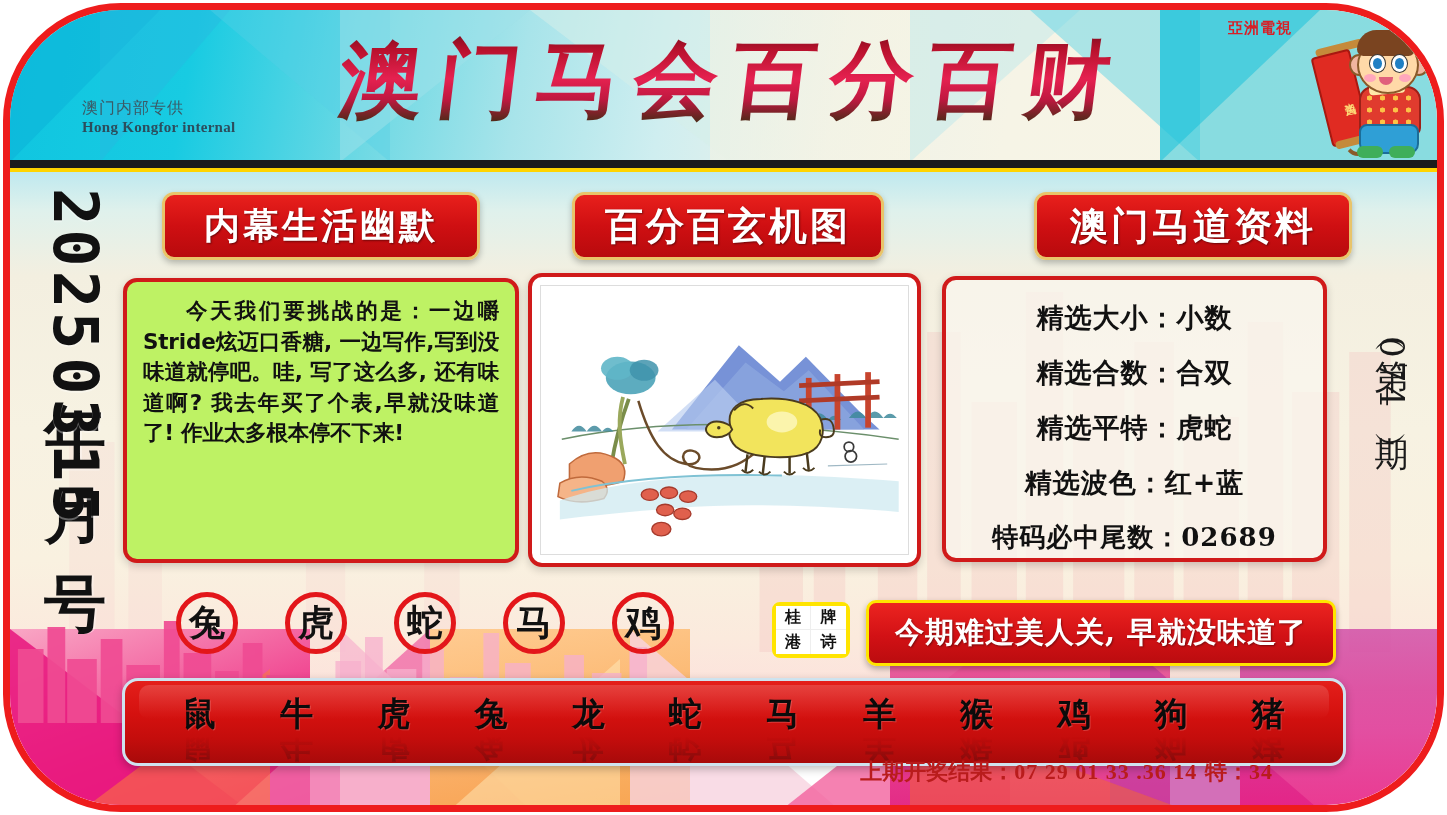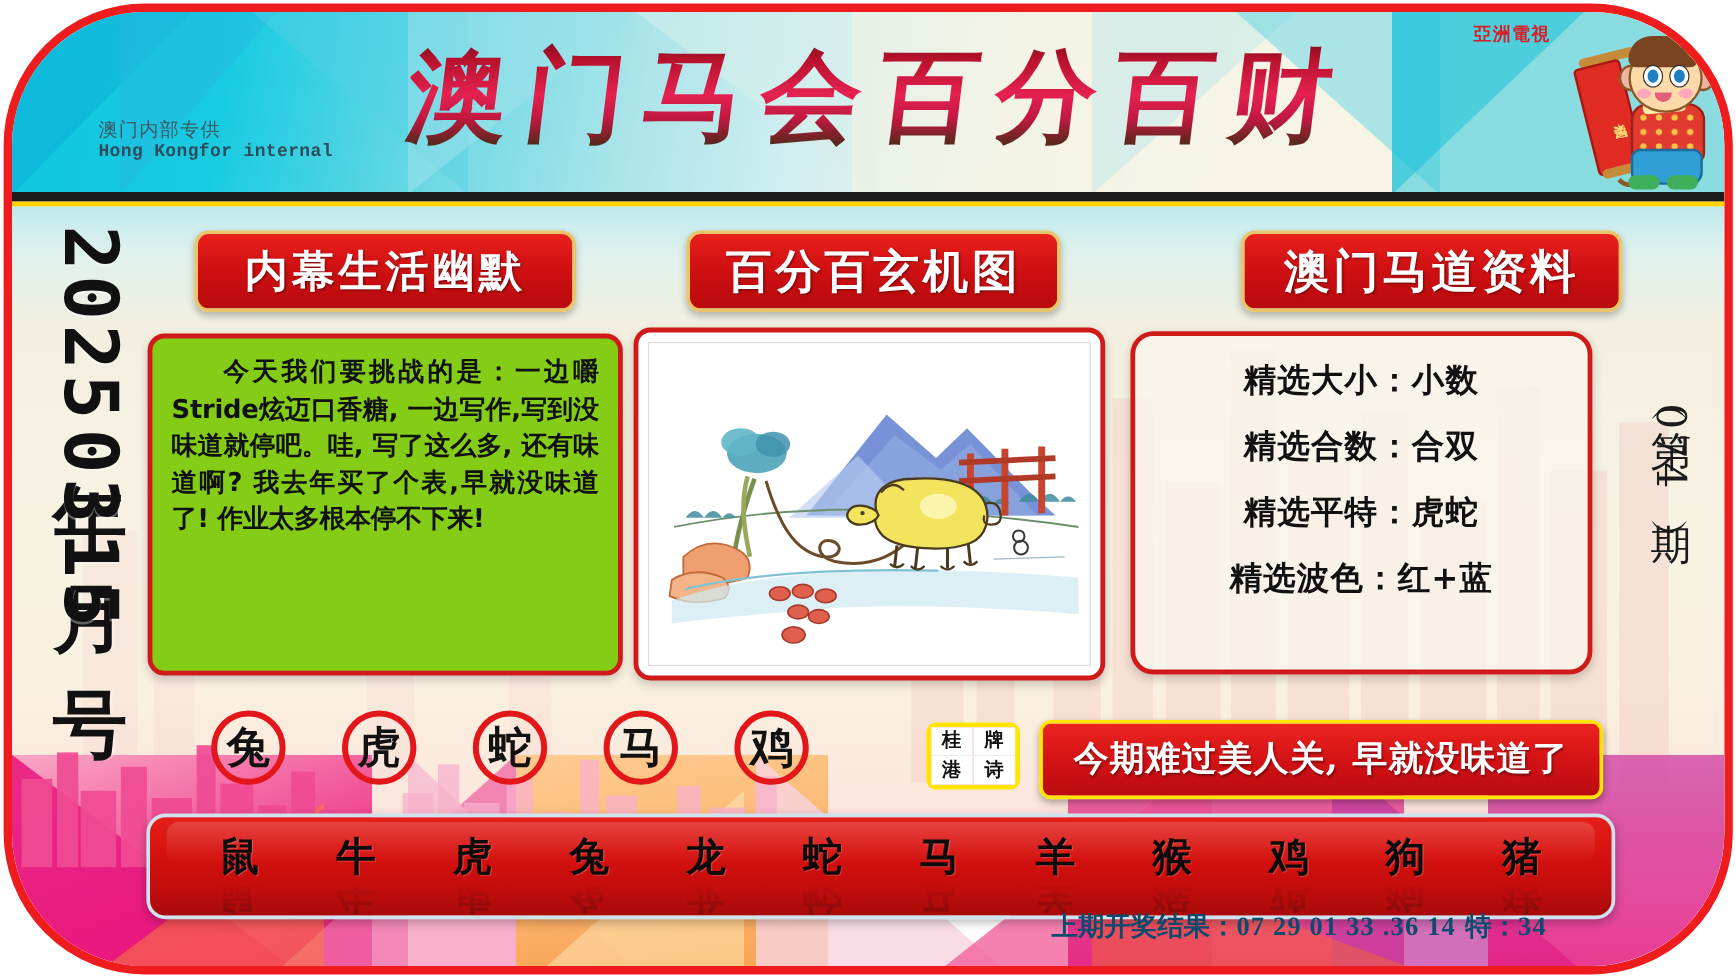--- a/index.html
+++ b/index.html
@@ -35,21 +35,21 @@
   .f6{left:700px;top:0;width:220px;height:152px;background:linear-gradient(110deg,#f2f2e4,#f8f5e3);opacity:.6;}
   .f7{left:900px;top:0;width:0;height:0;border-left:170px solid #b9e7ec;border-bottom:152px solid transparent;opacity:.45;}
   .f8{left:1020px;top:0;width:0;height:0;border-right:170px solid #5fd4e6;border-bottom:152px solid transparent;opacity:.5;}
   .f9{left:1150px;top:0;width:300px;height:152px;background:#2ec8dd;opacity:.55;}
   .f10{left:1150px;top:0;width:0;height:0;border-left:160px solid #0fc0da;border-bottom:152px solid transparent;opacity:.5;}
 
   .hdr-sub{
     position:absolute;left:72px;top:88px;z-index:6;line-height:1.25;color:#2b4a58;
   }
   .hdr-sub .cn{font-size:16px;letter-spacing:1px;color:#3b5a66;font-family:"DejaVu Sans",sans-serif;}
-  .hdr-sub .en{font-size:15px;color:#2c4d5c;font-family:Liberation Mono, monospace;font-weight:700;letter-spacing:.3px;}
+  .hdr-sub .en{font-size:15px;color:#2c4d5c;font-family:Liberation Serif, serif;font-weight:700;letter-spacing:.3px;}
 
   .maintitle{
     position:absolute;left:330px;top:14px;z-index:7;
     font-family:"DejaVu Serif","Liberation Serif",serif;
     font-size:84px;font-weight:700;
     letter-spacing:14px;
     background:linear-gradient(180deg,#5d0c18 0%,#b7112c 22%,#e52150 48%,#c01840 66%,#4d2a18 86%,#2d3b1e 100%);
     -webkit-background-clip:text;background-clip:text;color:transparent;
     transform:skewX(-7deg);
     text-shadow:none;
@@ -166,28 +166,28 @@
     display:flex;align-items:center;justify-content:center;
     text-shadow:1px 1px 2px rgba(0,0,0,.45);
   }
   #bnr1{left:152px;top:182px;width:312px;height:62px;font-size:36px;letter-spacing:3px;}
   #bnr2{left:562px;top:182px;width:306px;height:62px;font-size:38px;letter-spacing:3px;}
   #bnr3{left:1024px;top:182px;width:312px;height:62px;font-size:38px;letter-spacing:3px;}
 
   
   .panel{
     position:absolute;z-index:14;
-    background:#84cc16;
+    background:#bef264;
     border:4px solid #d01a1a;border-radius:14px;
     box-shadow:0 3px 8px rgba(0,0,0,.18);
     box-sizing:border-box;
   }
   #panelL{left:113px;top:268px;width:396px;height:285px;padding:14px 16px;}
   #panelC{left:518px;top:263px;width:393px;height:294px;background:#fff;border-color:#d01a1a;padding:8px;}
-  #panelR{left:932px;top:266px;width:385px;height:286px;background:rgba(250,246,238,.75);padding:10px 14px;border-radius:19px;}
+  #panelR{left:932px;top:266px;width:385px;height:286px;background:rgba(250,246,238,.75);padding:10px 14px;}
 
   .humor-text{
     font-family:"DejaVu Sans","Liberation Sans",sans-serif;
     font-size:21.5px;line-height:1.42;font-weight:700;color:#111;
     text-indent:2em;text-align:justify;letter-spacing:-.2px;
   }
 
   #panelC .pic{
     width:100%;height:100%;background:#fff;border:1px solid #ddd;box-sizing:border-box;
     position:relative;overflow:hidden;
@@ -272,23 +272,23 @@
     font-size:33px;font-weight:700;color:#111;
   }
   .zbar .gloss{
     position:absolute;left:14px;top:4px;width:calc(100% - 28px);height:34px;
     background:linear-gradient(180deg,rgba(255,255,255,.16),rgba(255,255,255,0));
     border-radius:10px;pointer-events:none;
   }
 
   
   .result{
-    position:absolute;right:148px;bottom:18px;z-index:22;
-    font-family:"DejaVu Serif","Liberation Serif",serif;
-    font-size:22px;font-weight:700;color:#0c4a6e;white-space:nowrap;
+    position:absolute;right:164px;bottom:18px;z-index:22;
+    font-family:"DejaVu Serif","Liberation Serif",serif;
+    font-size:22px;font-weight:700;color:#b91c1c;white-space:nowrap;
   }
   .result .nums{font-family:"Liberation Serif",serif;letter-spacing:1px;}
 </style>
 </head>
 <body>
 
 <div id="poster">
   <div class="frame">
 
     <div class="header">
@@ -507,20 +507,23 @@
       </div>
       <div class="inforow">
         <span>精选合数：</span><span>合双</span>
       </div>
       <div class="inforow">
         <span>精选平特：</span><span>虎蛇</span>
       </div>
       <div class="inforow">
         <span>精选波色：</span><span>红+蓝</span>
       </div>
+      <div class="inforow last">
+        <span>特码必中尾数：</span><span>02689</span>
+      </div>
     </div>
 
     <div class="zcircles">
       <div class="zc">兔</div>
       <div class="zc">虎</div>
       <div class="zc">蛇</div>
       <div class="zc">马</div>
       <div class="zc">鸡</div>
     </div>
 

